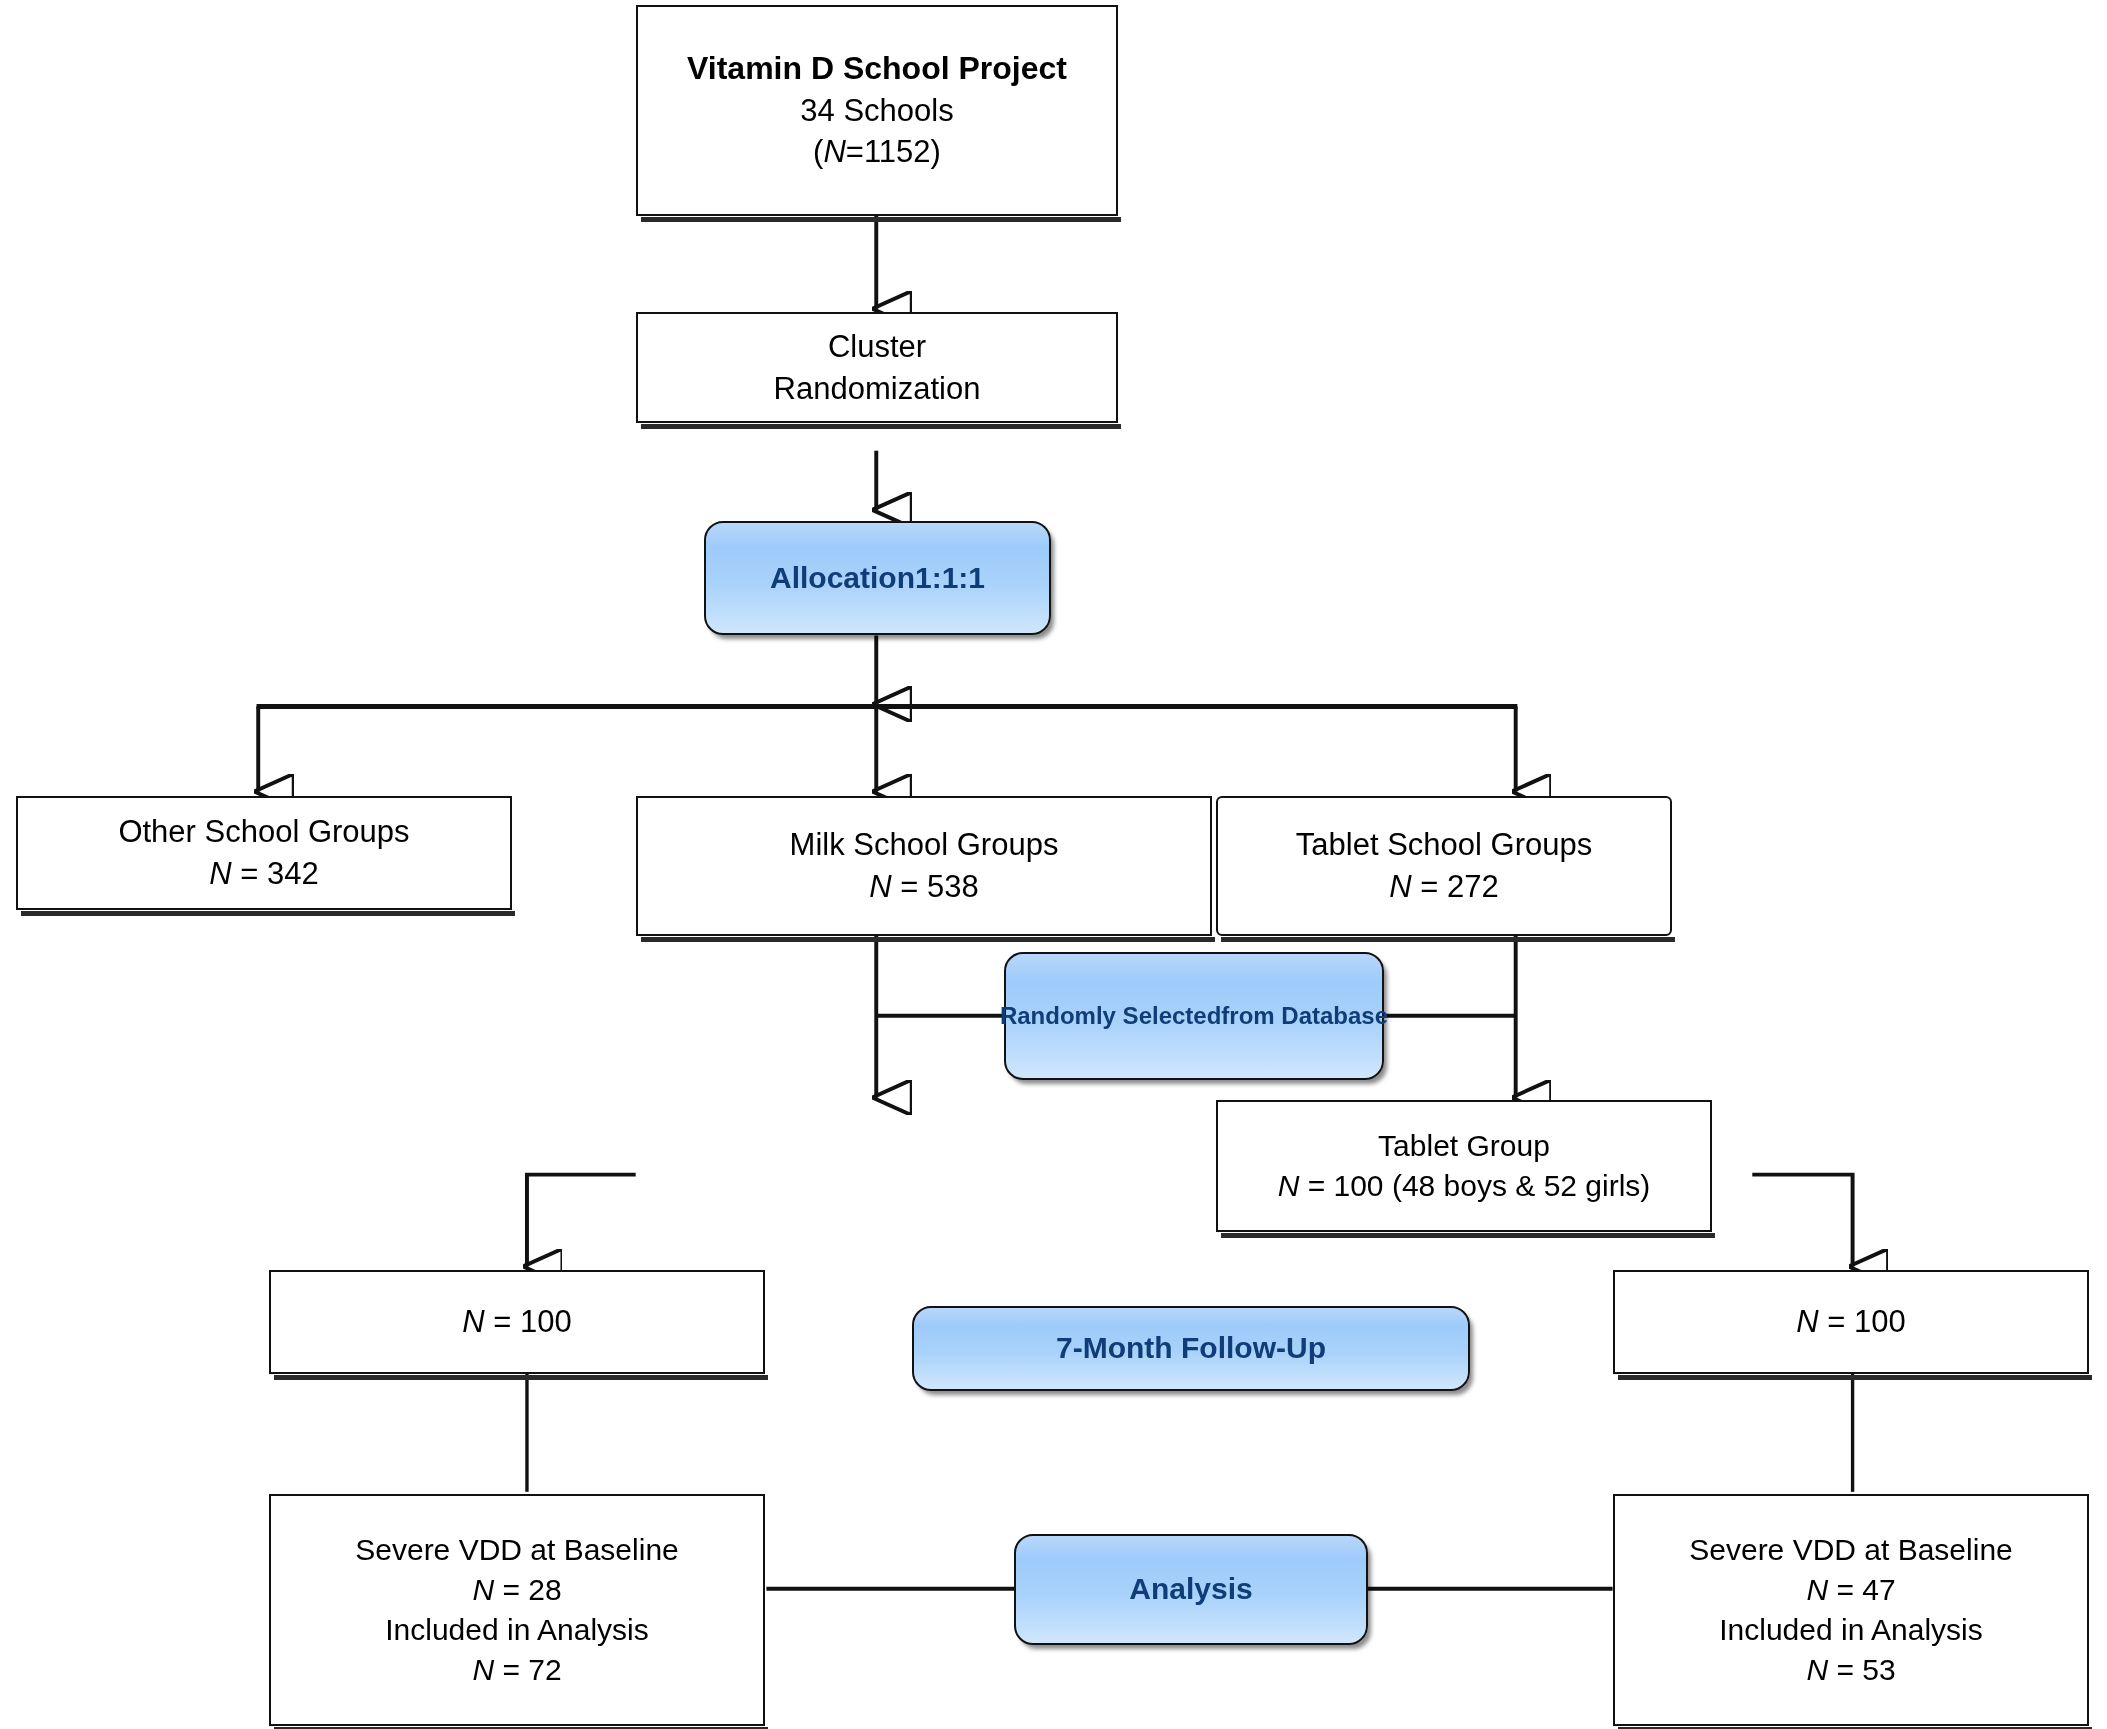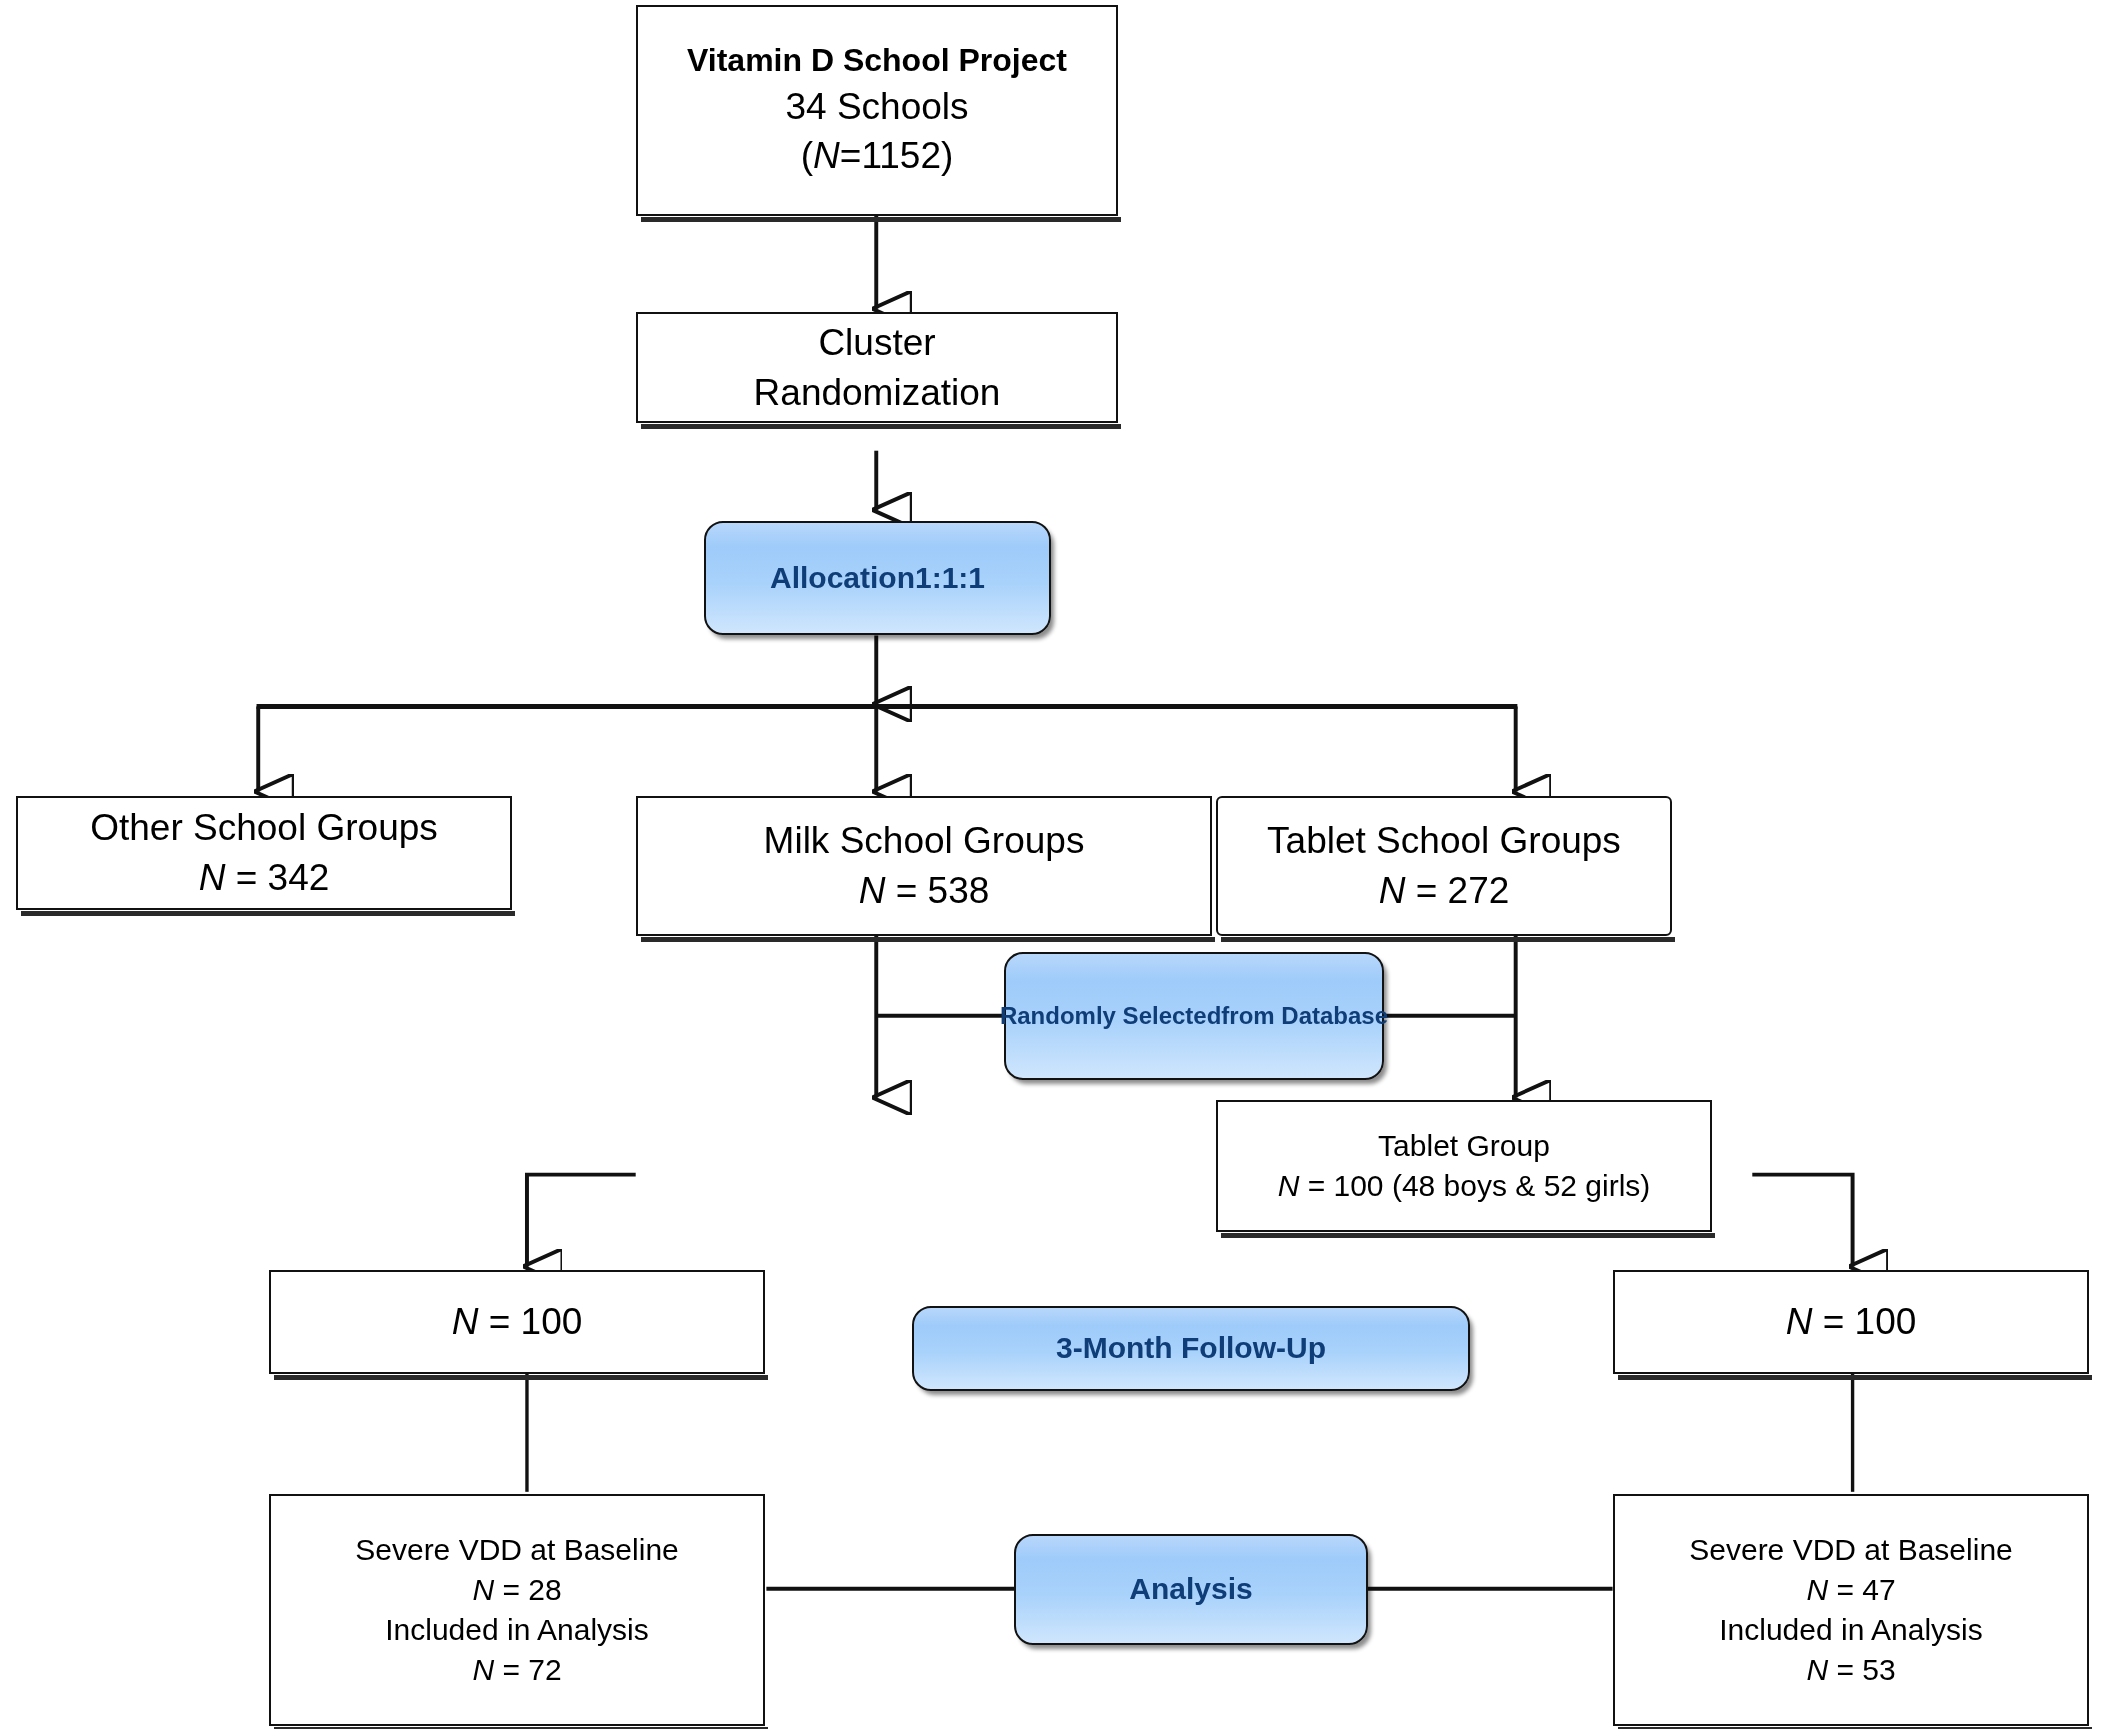--- a/index.html
+++ b/index.html
@@ -49,21 +49,21 @@
     position:absolute;
     left:3.4px;right:-5px;bottom:-8px;height:5px;
     background:#2a2a2a;
     z-index:-1;
   }
 
   .ital{font-style:italic;}
 
   
   .t-title{font-size:32px;font-weight:bold;}
-  .t-lg{font-size:37px;}
+  .t-lg{font-size:31px;}
   .t-md{font-size:30px;}
   .t-badge-lg{font-size:30px;}
   .t-badge-md{font-size:24px;}
 
   svg.wires{position:absolute;left:0;top:0;width:2108px;height:1729px;z-index:1;pointer-events:none;}
   svg.wires line,svg.wires path{stroke:#111111;fill:none;}
 </style>
 </head>
 <body>
 
@@ -152,21 +152,21 @@
 
   <div class="box" style="left:269px;top:1270px;width:496px;height:104px;">
     <span class="ln t-lg"><span class="ital">N</span><span> = 100</span></span>
   </div>
 
   <div class="box" style="left:1613px;top:1270px;width:476px;height:104px;">
     <span class="ln t-lg"><span class="ital">N</span><span> = 100</span></span>
   </div>
 
   <div class="badge" style="left:912px;top:1306px;width:558px;height:85px;">
-    <span class="ln t-badge-lg">3-Month Follow-Up</span>
+    <span class="ln t-badge-lg">7-Month Follow-Up</span>
   </div>
 
   <div class="box" style="left:269px;top:1494px;width:496px;height:232px;">
     <span class="ln t-md">Severe VDD at Baseline</span>
     <span class="ln t-md"><span class="ital">N</span><span> = 28</span></span>
     <span class="ln t-md">Included in Analysis</span>
     <span class="ln t-md"><span class="ital">N</span><span> = 72</span></span>
   </div>
 
   <div class="box" style="left:1613px;top:1494px;width:476px;height:232px;">

